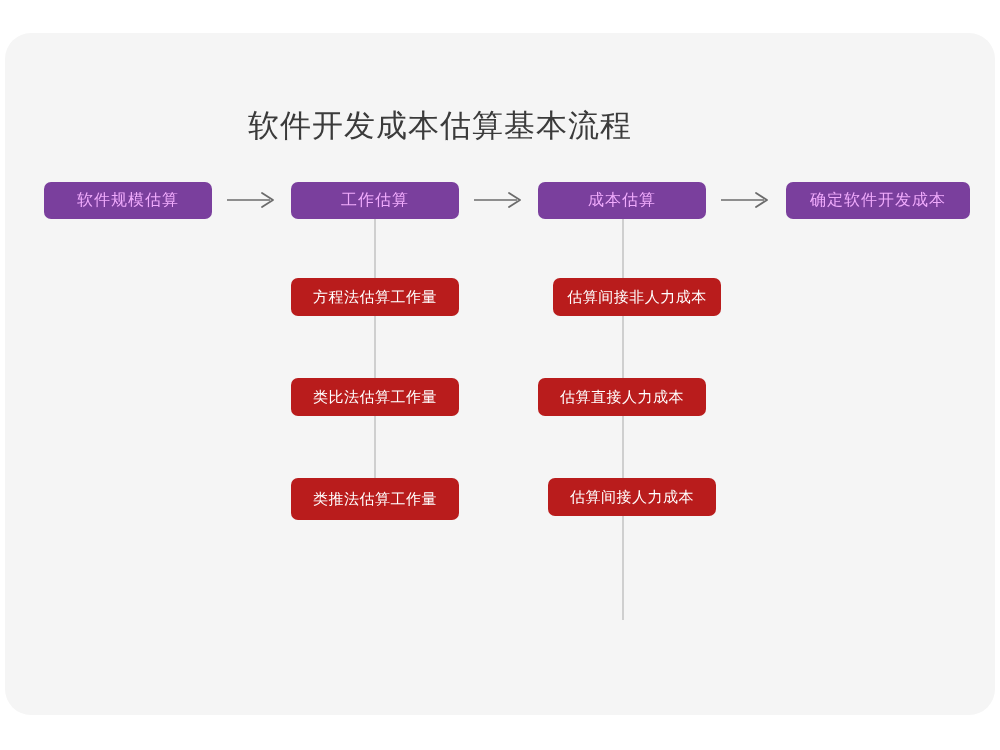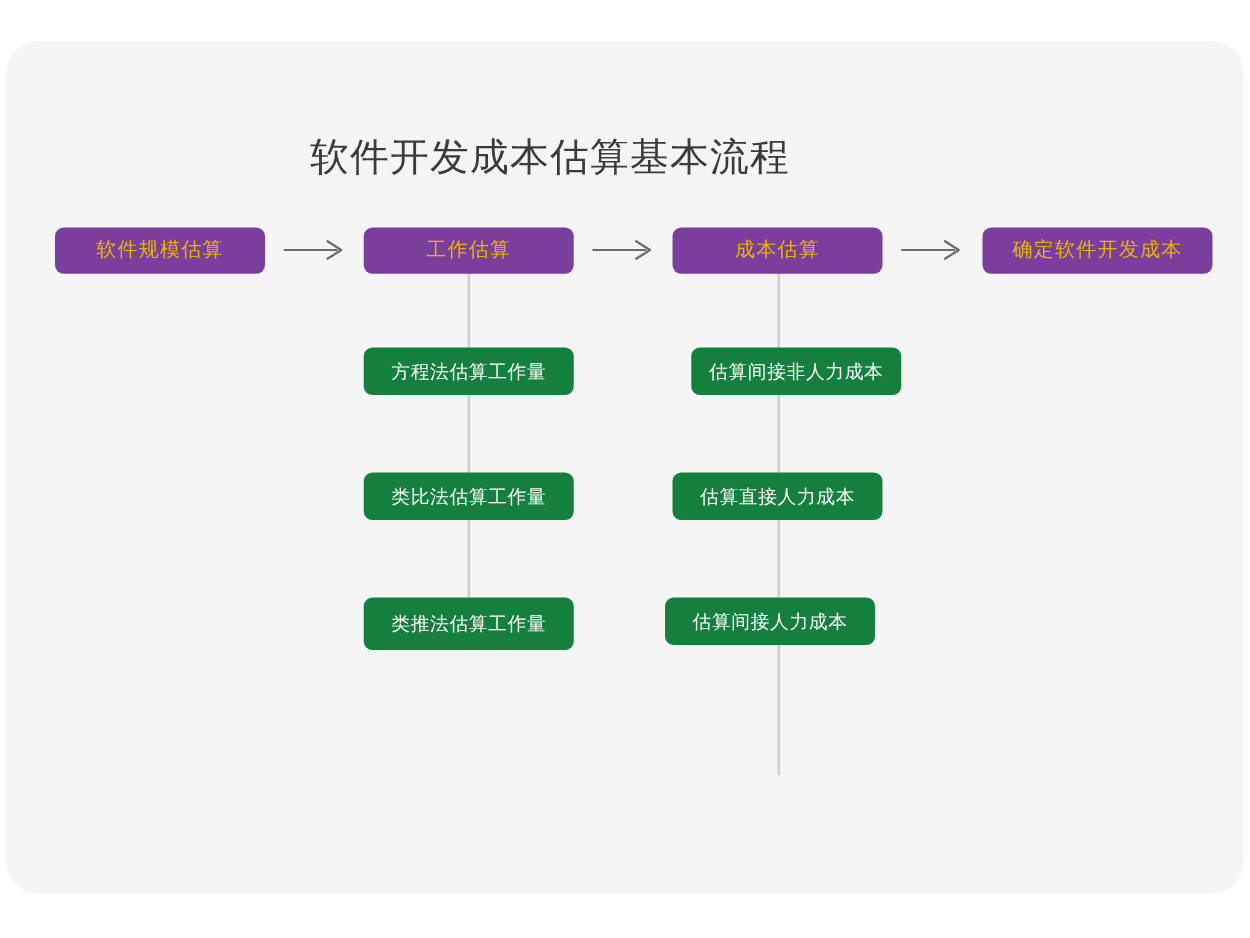--- a/index.html
+++ b/index.html
@@ -59,26 +59,26 @@
     box-sizing: border-box;
     display: flex;
     align-items: center;
     justify-content: center;
     border-radius: 7px;
     white-space: nowrap;
     text-align: center;
   }
   .node.primary {
     background: #7a3f9d;
-    color: #eab308;
+    color: #f0abfc;
     font-size: 16px;
     letter-spacing: 1px;
   }
   .node.secondary {
-    background: #15803d;
+    background: #b91c1c;
     color: #ffffff;
     font-size: 15px;
     letter-spacing: 0.5px;
   }
 
   
   .arrow {
     position: absolute;
     width: 52px;
     height: 22px;
@@ -147,18 +147,18 @@
   </div>
 
   <div class="node secondary" style="left:538px; top:278px; width:168px; height:38px;margin-left:15px;">
     <span>估算间接非人力成本</span>
   </div>
 
   <div class="node secondary" style="left:538px; top:378px; width:168px; height:38px;">
     <span>估算直接人力成本</span>
   </div>
 
-  <div class="node secondary" style="left:532px; top:478px; width:168px; height:38px;">
+  <div class="node secondary" style="left:548px; top:478px; width:168px; height:38px;">
     <span>估算间接人力成本</span>
   </div>
 
 
 </div>
 
 </body></html>

